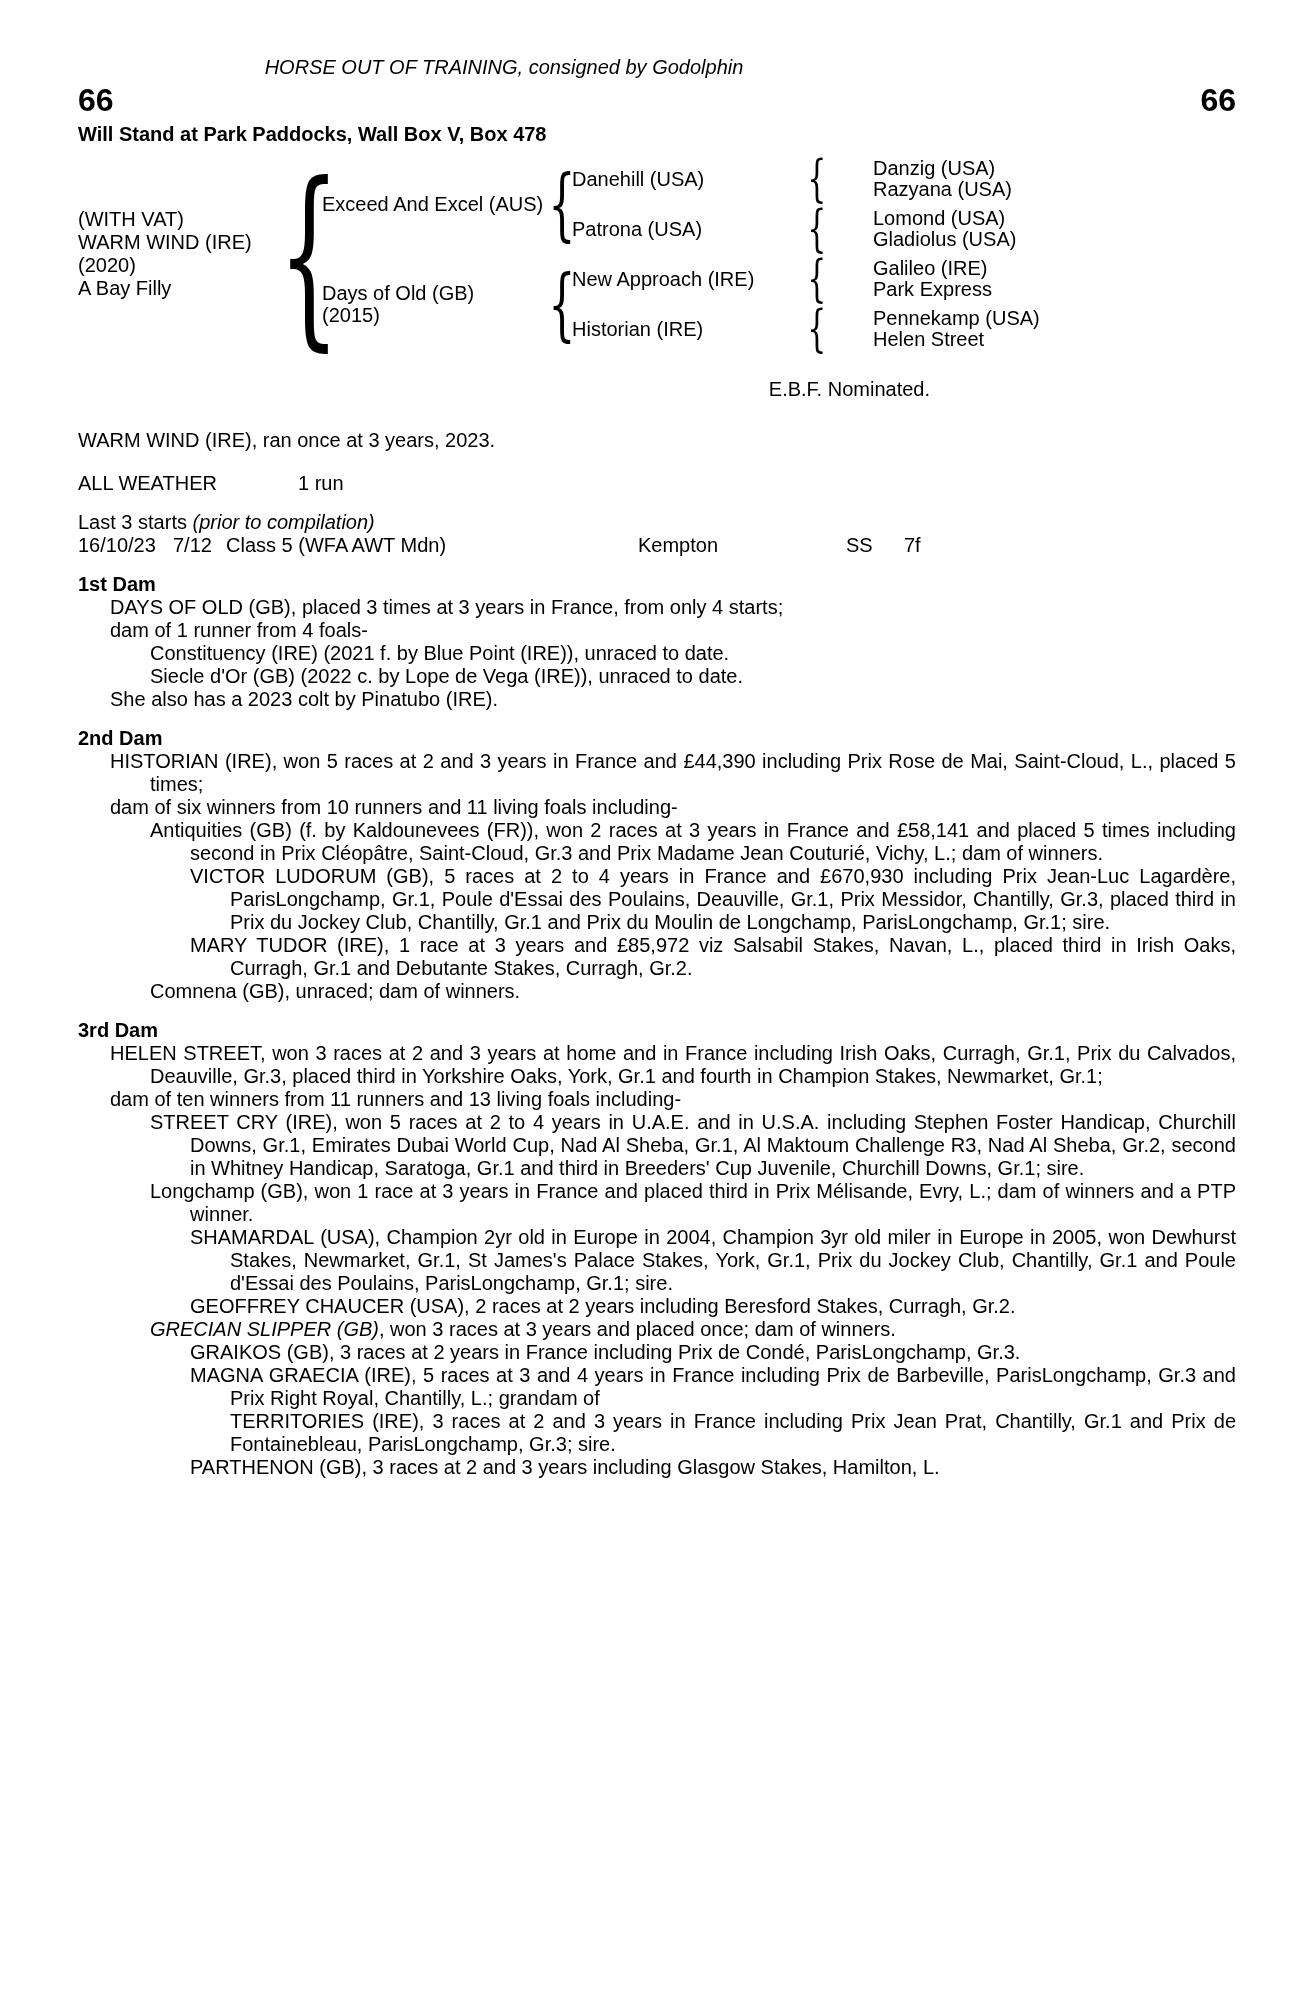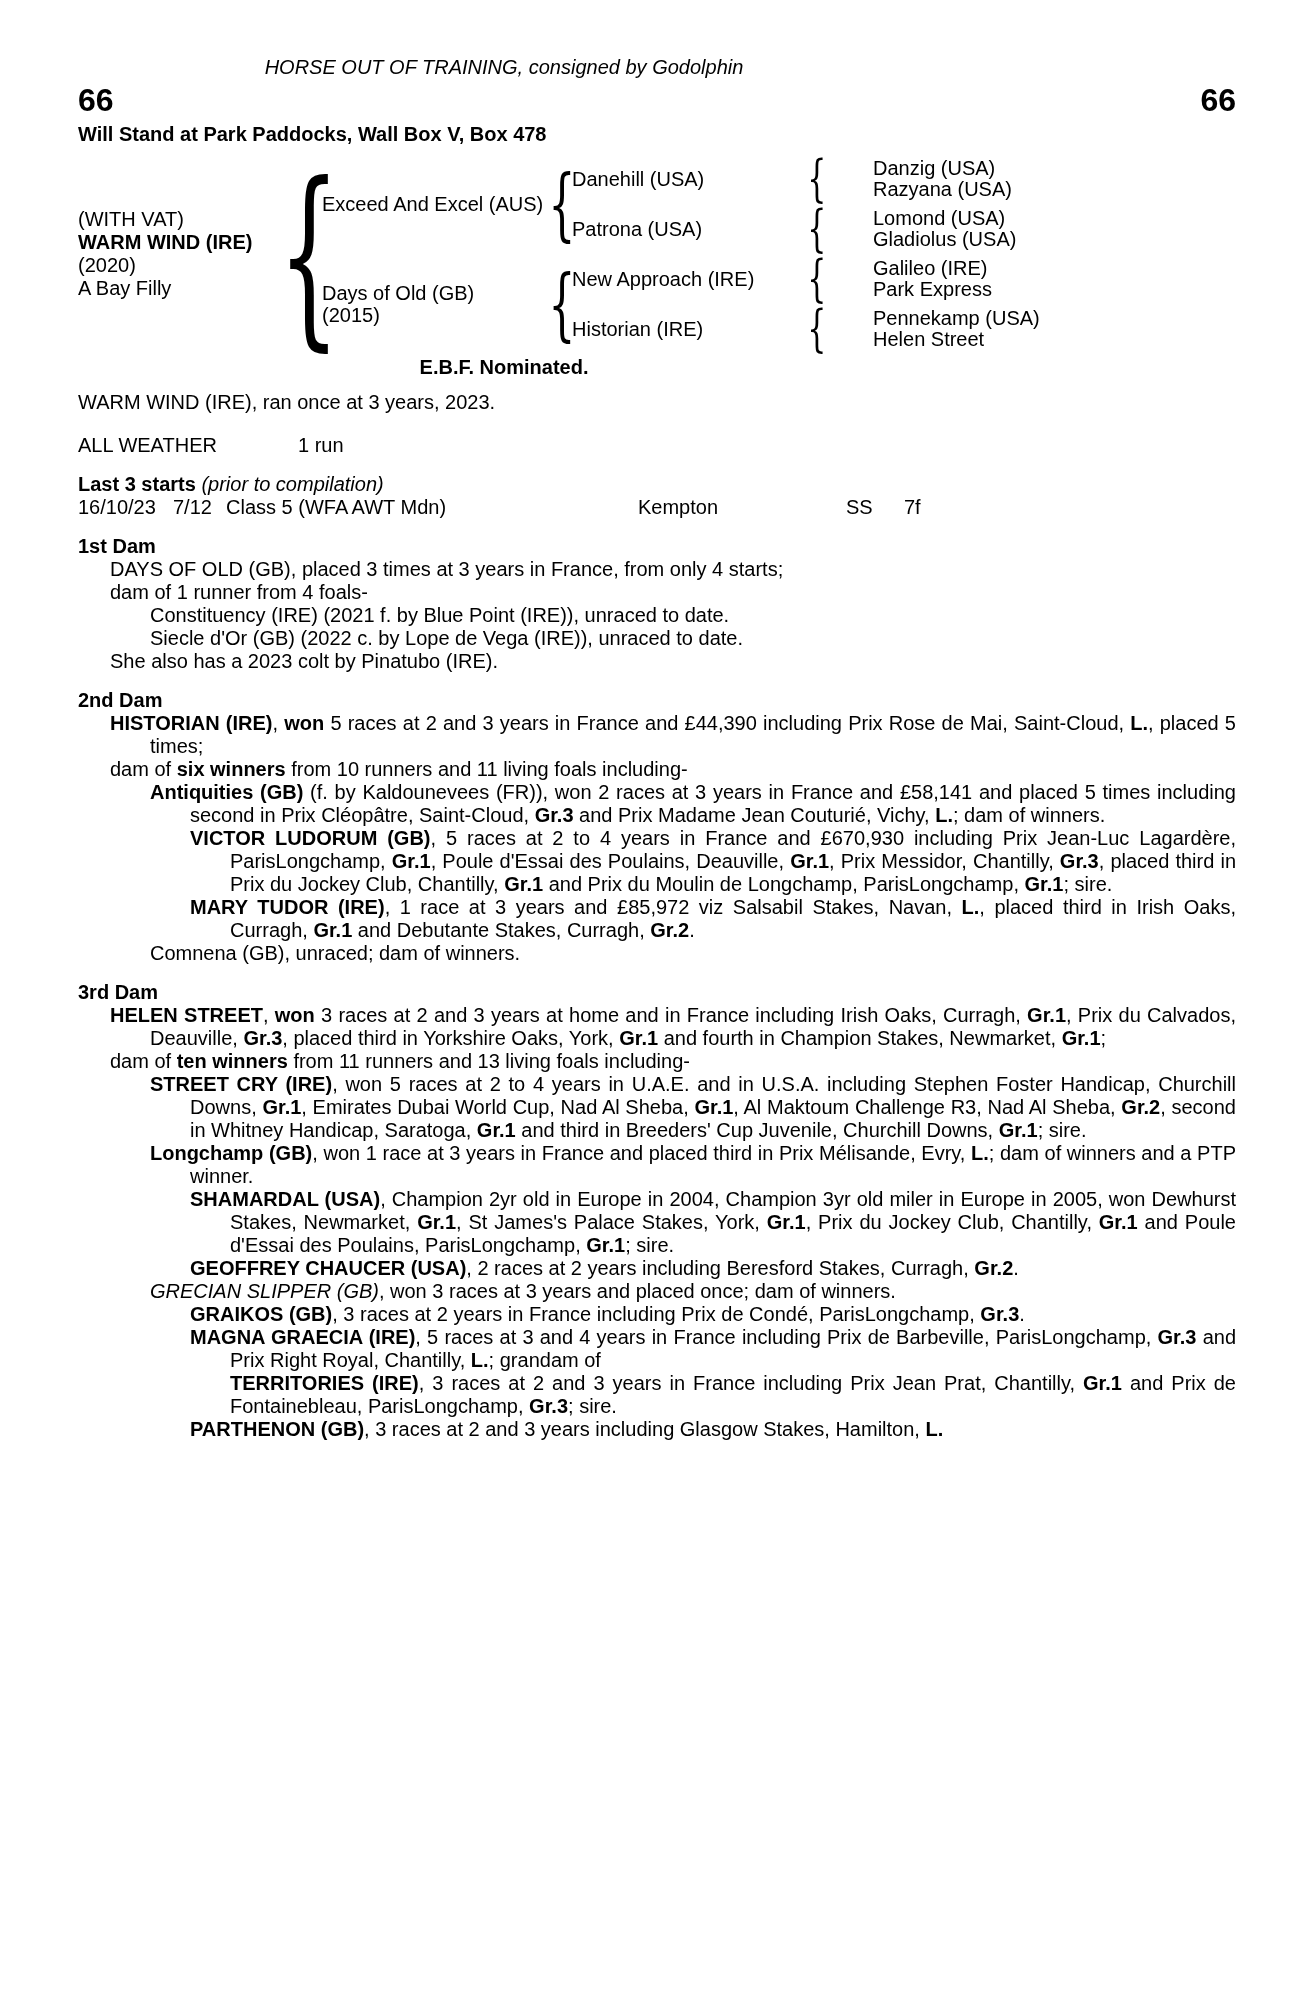--- a/index.html
+++ b/index.html
@@ -3,21 +3,21 @@
 <meta charset="utf-8">
 <style>
   * { margin:0; padding:0; box-sizing:border-box; }
   html,body { background:#ffffff; }
   body {
     width:1314px; min-height:2000px; margin:0 auto;
     font-family:"Liberation Sans","DejaVu Sans",sans-serif;
     font-size:20px; line-height:23px; color:#000;
   }
   .page { padding:56px 78px 40px 78px; }
-  .b { font-weight:700; }
+  .b { font-weight:400; }
   .i { font-style:italic; }
   .center-col { width:852px; text-align:center; }
   .consignor { font-style:italic; }
   .lot-row { display:flex; justify-content:space-between; align-items:flex-start; margin-top:2px; }
   .lot { font-size:32px; line-height:38px; font-weight:700; }
   .stand-line { font-weight:700; margin-top:4px; }
 
   
   .pedigree { display:flex; align-items:center; margin-top:8px; }
   .ped-left { width:218px; }
@@ -32,22 +32,22 @@
   .ggp { line-height:21.5px; white-space:nowrap; }
   .brace { display:flex; align-items:center; justify-content:center; align-self:stretch; }
   .brace > span { font-family:"DejaVu Serif",serif; display:block; line-height:1; }
   .brace-sm { width:17px; }
   .brace-sm > span { font-size:50px; transform:scaleX(.6); }
   .brace-md { width:20px; }
   .brace-md > span { font-size:78px; transform:scaleX(.55); }
   .brace-lg { width:26px; }
   .brace-lg > span { font-size:195px; transform:scaleX(.5); }
 
-  .ebf { margin-top:2px; }
-  .summary { margin-top:12px; }
+  .ebf { margin-top:24px;text-align:right; }
+  .summary { margin-top:28px; }
   .surface-row { margin-top:20px; }
   .surface-label { display:inline-block; width:220px; }
   .last-starts { margin-top:16px; }
   .race-row { display:flex; }
   .rr-date { width:95px; }
   .rr-pos { width:53px; }
   .rr-race { width:412px; }
   .rr-course { width:172px; }
   .rr-going { width:58px;margin-left:36px; }
 

